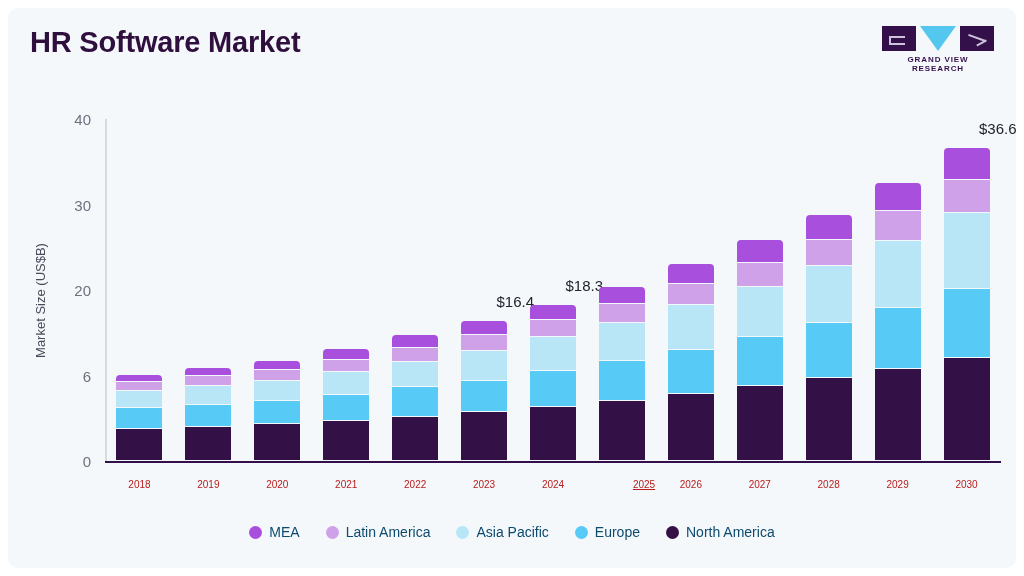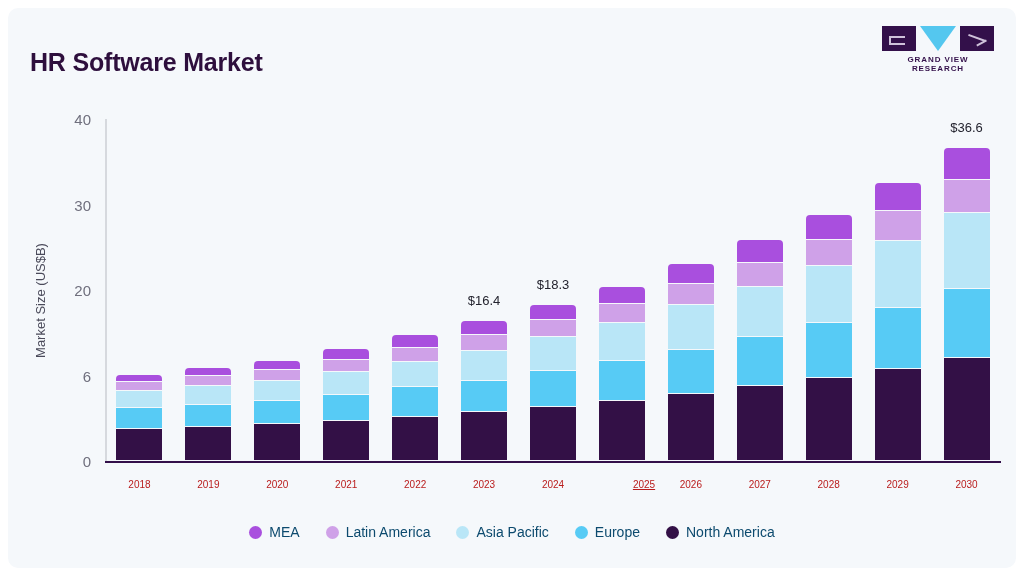--- a/index.html
+++ b/index.html
@@ -28,22 +28,22 @@
     height: 560px;
     background: #f5f8fb;
     border-radius: 10px;
     box-sizing: border-box;
     overflow: hidden;
   }
   
   .title {
     position: absolute;
     left: 22px;
-    top: 40px;
-    font-size: 25px;
+    top: 18px;
+    font-size: 29px;
     font-weight: bold;
     color: #2e0f3d;
     letter-spacing: -0.2px;
   }
   .subtitle {
     position: absolute;
     left: 23px;
     top: 63px;
     font-size: 15px;
     color: #3d3d4e;
@@ -155,22 +155,22 @@
     border-top-right-radius: 4px;
   }
   .x-label {
     position: absolute;
     text-align: center;
     font-size: 10px;
     color: #b91c1c;
   }
   .bar-total {
     position: absolute;
-    text-align: center;
-    font-size: 13px;
+    text-align: right;
+    font-size: 15px;
     color: #23232e;
     white-space: nowrap;
   }
   
   .legend {
     position: absolute;
     left: 0;
     top: 516px;
     width: 1008px;
     display: flex;

